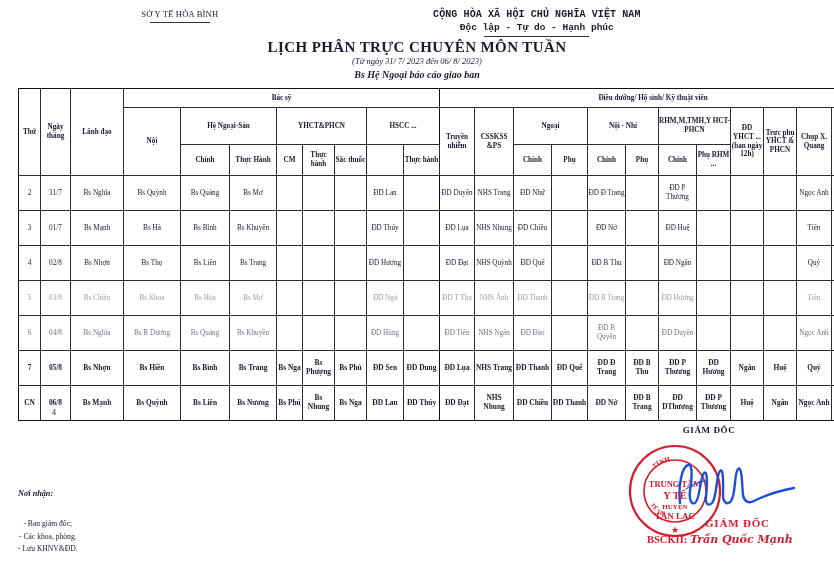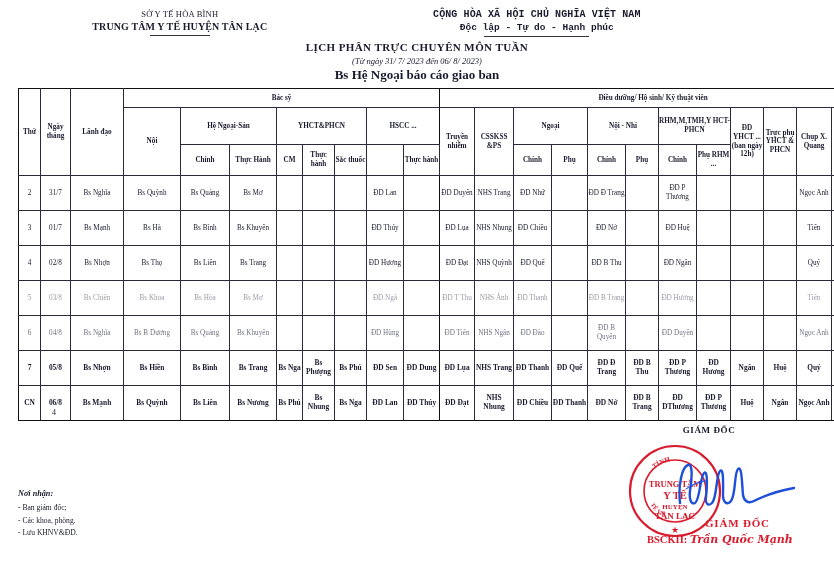--- a/index.html
+++ b/index.html
@@ -18,23 +18,23 @@
   .hdr-left{width:420px;text-align:center;}
   .hdr-right{width:414px;text-align:center;font-family:Liberation Mono, monospace;}
   .org-sub{font-size:8.5px;letter-spacing:.2px;line-height:12px;}
   .org-main{font-size:10px;font-weight:bold;line-height:13px;letter-spacing:.1px;}
   .rule{width:60px;height:1px;background:#333;margin:2px auto 0 auto;}
   .rule.w{width:105px;}
   .motto{font-size:9.5px;font-weight:bold;line-height:13px;}
 
   
   .title-block{position:absolute;top:40px;left:0;width:834px;text-align:center;}
-  .doc-title{font-size:11px;font-weight:bold;letter-spacing:.4px;line-height:15px;}
+  .doc-title{font-size:15px;font-weight:bold;letter-spacing:.4px;line-height:15px;}
   .doc-sub{font-size:8.5px;font-style:italic;line-height:13px;}
-  .doc-sub2{font-size:13px;font-weight:bold;line-height:13px;}
+  .doc-sub2{font-size:10px;font-style:italic;font-weight:bold;line-height:13px;}
 
   
   .tbl-wrap{position:absolute;top:88px;left:18px;width:798px;}
   table.sched{border-collapse:collapse;table-layout:fixed;width:798px;}
   table.sched th, table.sched td{
     border:0.8px solid #2a2a3a;
     text-align:center;
     vertical-align:middle;
     font-size:7.2px;
     line-height:8.6px;
@@ -55,42 +55,41 @@
   .hrow2 th{height:34px;}
   .hrow3 th{height:28px;}
 
   
   .pgnum{position:absolute;top:408px;left:52px;font-size:8px;}
 
   
   .recv{position:absolute;top:447px;left:18px;}
   .recv-t{font-size:8.2px;font-weight:bold;font-style:italic;line-height:13px;margin-top:40px;}
   .recv li{font-size:7.6px;line-height:12.5px;list-style:none;}
-  .recv ul{margin:2px 0 0 0;padding:0;}
+  .recv ul{margin:18px 0 0 0;padding:0;text-align:center;}
 
   .sign{position:absolute;top:425px;left:592px;width:234px;text-align:center;}
   .sign-title{font-size:9px;font-weight:bold;letter-spacing:.6px;}
 
   .stamp-area{position:relative;width:234px;height:120px;}
   .stamp{position:absolute;left:35px;top:8px;width:96px;height:96px;}
   .stamp svg{display:block;}
   .sig-svg{position:absolute;left:80px;top:20px;}
   .red-title{position:absolute;left:113px;top:82px;font-size:11px;font-weight:bold;color:#d81c2d;letter-spacing:.8px;font-family:"Liberation Serif",serif;}
   .red-name{position:absolute;left:55px;top:98px;font-size:10.5px;font-weight:bold;color:#d81c2d;}
   .red-name .nm{font-style:italic;font-size:11px;font-family:"DejaVu Serif",serif;}
 </style>
 </head>
 <body>
 
 <div class="page">
 
   <div class="hdr">
     <div class="hdr-left">
       <div class="org-sub">SỞ Y TẾ HÒA BÌNH</div>
-      <div class="org-main">TRUNG TÂM Y TẾ HUYỆN TÂN LẠC</div>
       <div class="rule"></div>
     </div>
     <div class="hdr-right">
       <div class="org-main">CỘNG HÒA XÃ HỘI CHỦ NGHĨA VIỆT NAM</div>
       <div class="motto">Độc lập - Tự do - Hạnh phúc</div>
       <div class="rule w"></div>
     </div>
   </div>
 
   <div class="title-block">

